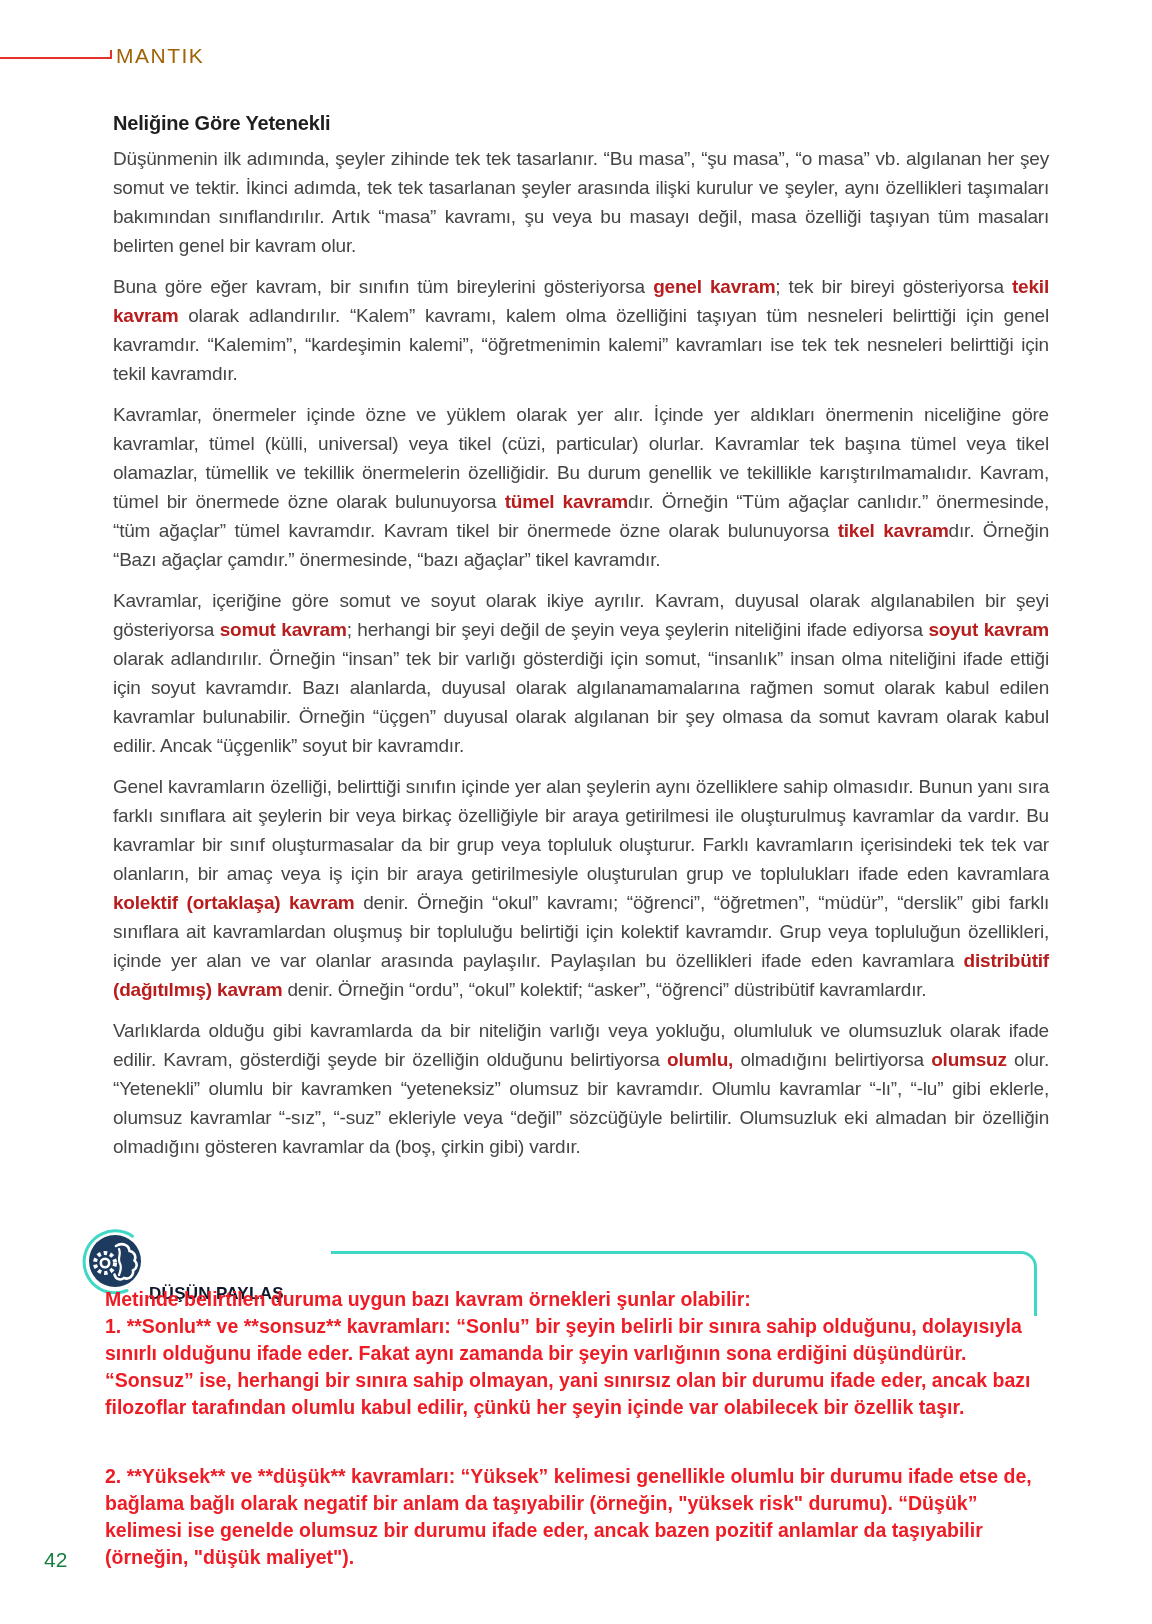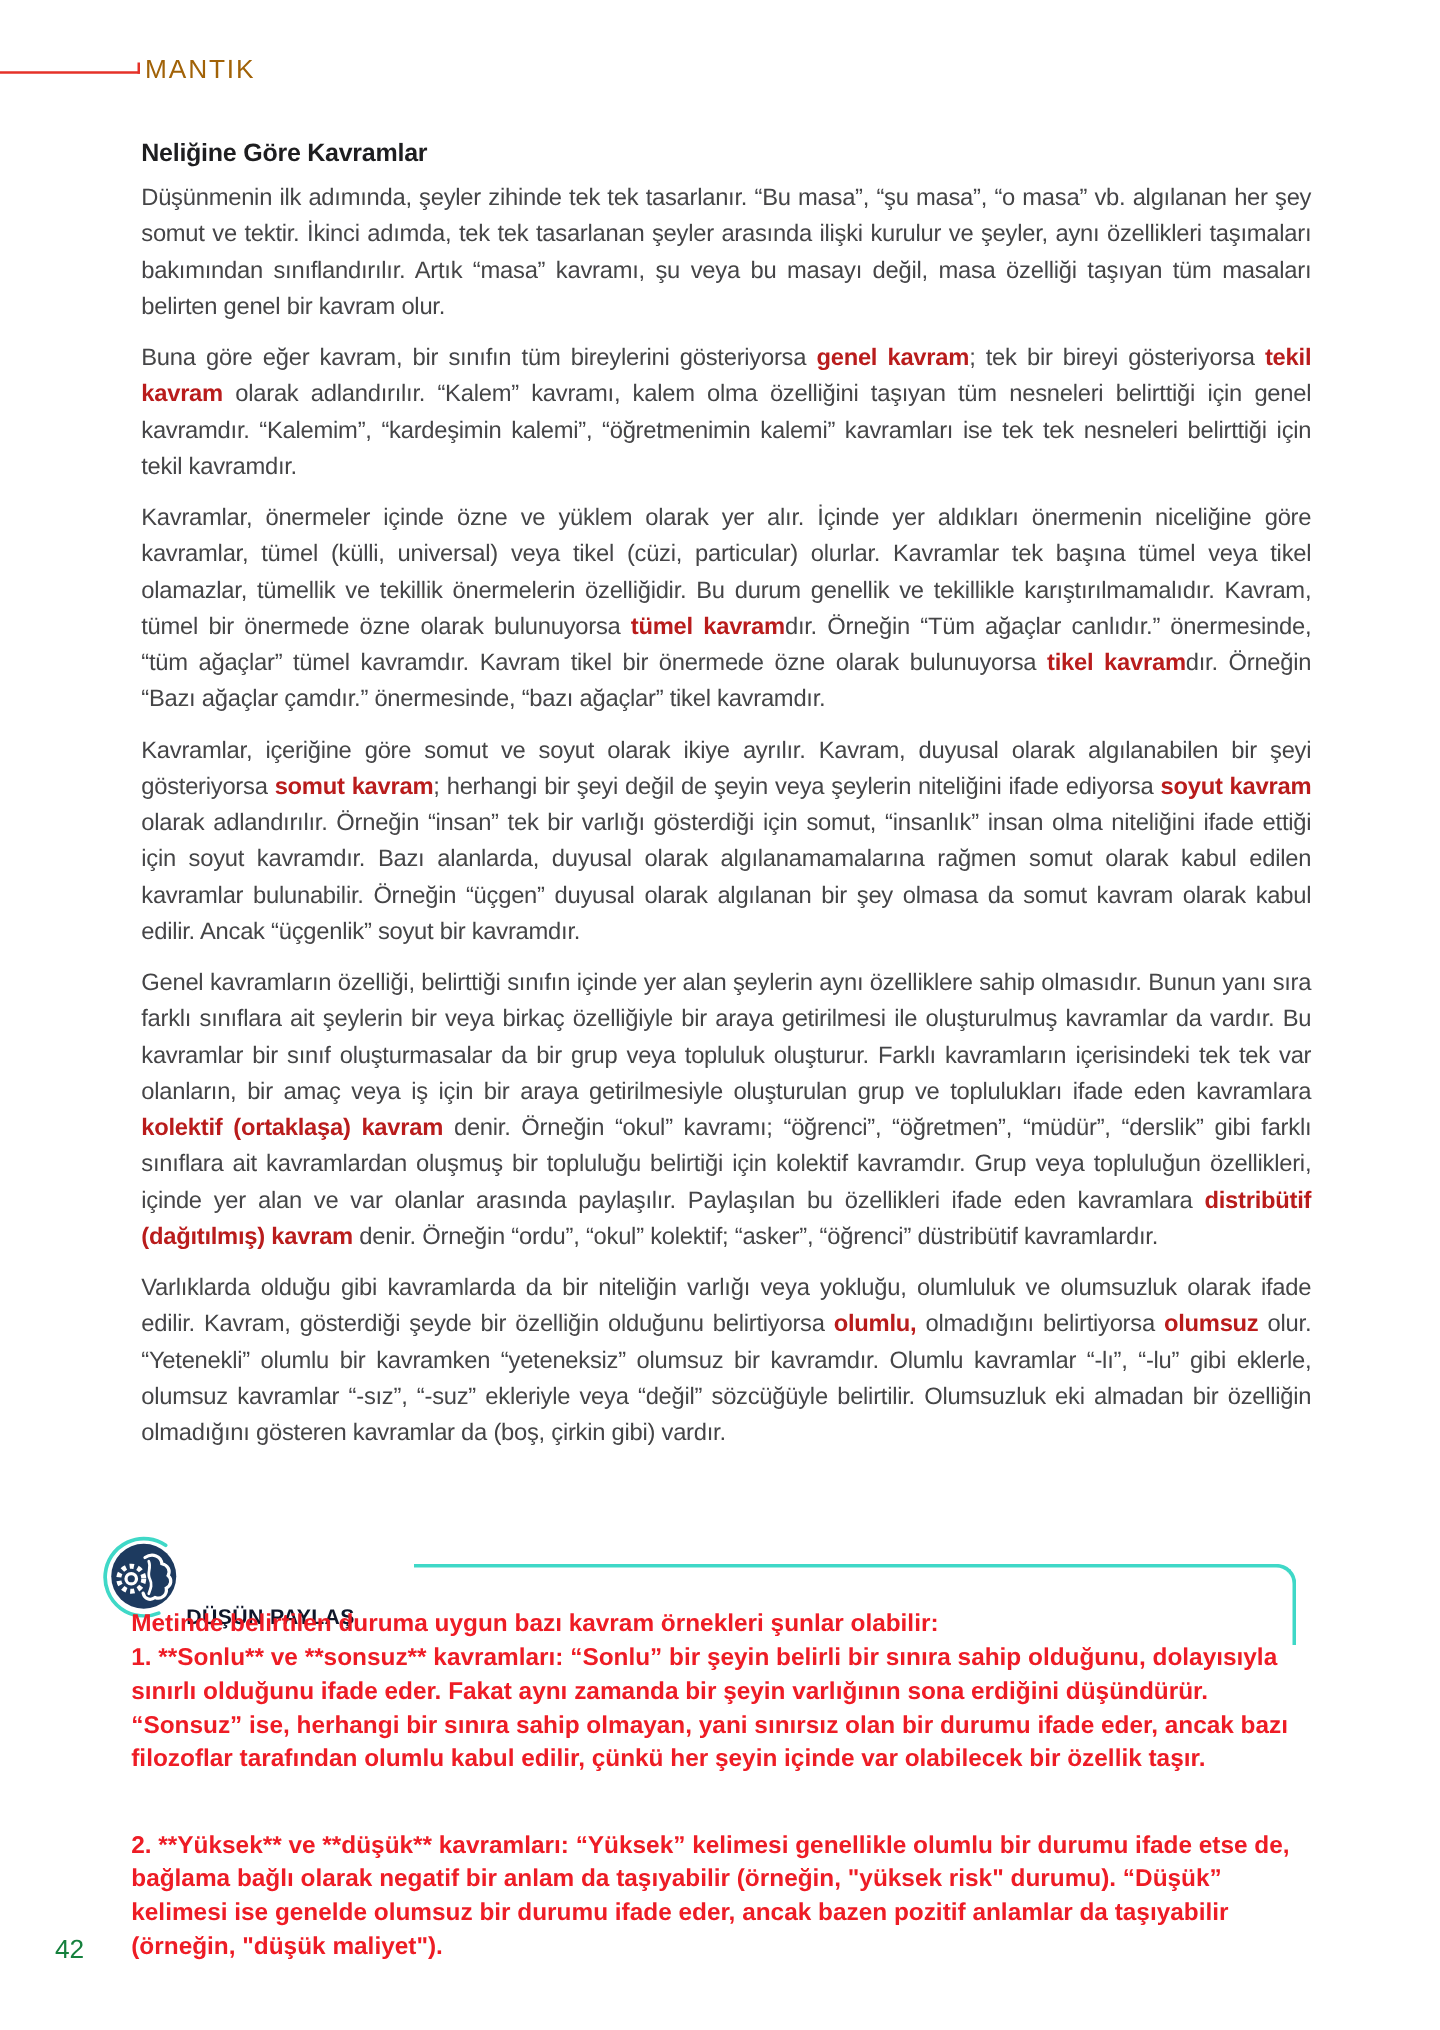--- a/index.html
+++ b/index.html
@@ -58,21 +58,21 @@
 <body>
 
 <div class="page">
 
   <div class="header-rule"></div>
   <div class="header-rule-nub"></div>
   <div class="brand">MANTIK</div>
 
   <main class="content">
     <section>
-      <h2>Neliğine Göre Kavramlar</h2>
+      <h2>Neliğine Göre Yetenekli</h2>
       <p><span>Düşünmenin ilk adımında, şeyler zihinde tek tek tasarlanır. “Bu masa”, “şu masa”, “o masa” vb. algılanan her şey somut ve tektir. İkinci adımda, tek tek tasarlanan şeyler arasında ilişki kurulur ve şeyler, aynı özellikleri taşımaları bakımından sınıflandırılır.  Artık  “masa”  kavramı, şu veya bu masayı değil, masa özelliği taşıyan tüm masaları belirten genel bir kavram olur.</span></p>
       <p><span>Buna göre eğer kavram, bir sınıfın tüm bireylerini gösteriyorsa </span><span class="bold">genel kavram</span><span>; tek bir bireyi gösteriyorsa </span><span class="bold">tekil kavram</span><span> olarak adlandırılır. “Kalem” kavramı, kalem olma özelliğini taşıyan tüm nesneleri belirttiği için genel kavramdır. “Kalemim”, “kardeşimin kalemi”, “öğretmenimin kalemi” kavramları ise tek tek nesneleri belirttiği için tekil kavramdır.</span></p>
     </section>
     <section>
       <p><span>Kavramlar, önermeler içinde özne ve yüklem olarak yer alır. İçinde yer aldıkları önermenin niceliğine göre kavramlar, tümel (külli, universal) veya tikel (cüzi, particular) olurlar. Kavramlar tek başına tümel veya tikel olamazlar, tümellik ve tekillik önermelerin özelliğidir. Bu durum genellik ve tekillikle karıştırılmamalıdır. Kavram, tümel bir önermede özne olarak bulunuyorsa </span><span class="bold">tümel kavram</span><span>dır. Örneğin “Tüm ağaçlar canlıdır.” önermesinde, “tüm ağaçlar” tümel kavramdır. Kavram tikel bir önermede özne olarak bulunuyorsa </span><span class="bold">tikel kavram</span><span>dır. Örneğin “Bazı ağaçlar çamdır.” önermesinde, “bazı ağaçlar” tikel kavramdır.</span></p>
       <p><span>Kavramlar, içeriğine göre somut ve soyut olarak ikiye ayrılır. Kavram, duyusal olarak algılanabilen bir şeyi gösteriyorsa </span><span class="bold">somut kavram</span><span>; herhangi bir şeyi değil de şeyin veya şeylerin niteliğini ifade ediyorsa </span><span class="bold">soyut kavram</span><span> olarak adlandırılır. Örneğin “insan” tek bir varlığı gösterdiği için somut, “insanlık” insan olma niteliğini ifade ettiği için soyut kavramdır. Bazı alanlarda, duyusal olarak algılanamamalarına rağmen somut olarak kabul edilen kavramlar bulunabilir. Örneğin “üçgen” duyusal olarak algılanan bir şey olmasa da somut kavram olarak kabul edilir. Ancak “üçgenlik” soyut bir kavramdır.</span></p>
       <p><span>Genel kavramların özelliği, belirttiği sınıfın içinde yer alan şeylerin aynı özelliklere sahip olmasıdır. Bunun yanı sıra farklı sınıflara ait şeylerin bir veya birkaç özelliğiyle bir araya getirilmesi ile oluşturulmuş kavramlar da vardır. Bu kavramlar bir sınıf oluşturmasalar da bir grup veya topluluk oluşturur. Farklı kavramların içerisindeki tek tek var olanların, bir amaç veya iş için bir araya getirilmesiyle oluşturulan grup ve toplulukları ifade eden kavramlara </span><span class="bold">kolektif (ortaklaşa) kavram</span><span> denir. Örneğin “okul” kavramı; “öğrenci”, “öğretmen”, “müdür”, “derslik”  gibi farklı sınıflara ait kavramlardan oluşmuş bir topluluğu belirtiği için kolektif kavramdır. Grup veya topluluğun özellikleri, içinde yer alan ve var olanlar arasında paylaşılır. Paylaşılan bu özellikleri ifade eden kavramlara </span><span class="bold">distribütif (dağıtılmış) kavram</span><span> denir. Örneğin “ordu”, “okul” kolektif; “asker”, “öğrenci” düstribütif kavramlardır.</span></p>
       <p><span>Varlıklarda olduğu gibi kavramlarda da bir niteliğin varlığı veya yokluğu, olumluluk ve olumsuzluk olarak ifade edilir. Kavram, gösterdiği şeyde bir özelliğin olduğunu belirtiyorsa </span><span class="bold">olumlu,</span><span> olmadığını belirtiyorsa </span><span class="bold">olumsuz</span><span> olur. “Yetenekli” olumlu bir kavramken “yeteneksiz” olumsuz bir kavramdır. Olumlu kavramlar “-lı”, “-lu” gibi eklerle, olumsuz kavramlar “-sız”,  “-suz” ekleriyle veya “değil” sözcüğüyle belirtilir. Olumsuzluk eki almadan bir özelliğin olmadığını gösteren kavramlar da (boş, çirkin gibi) vardır.</span></p>
     </section>
   </main>

